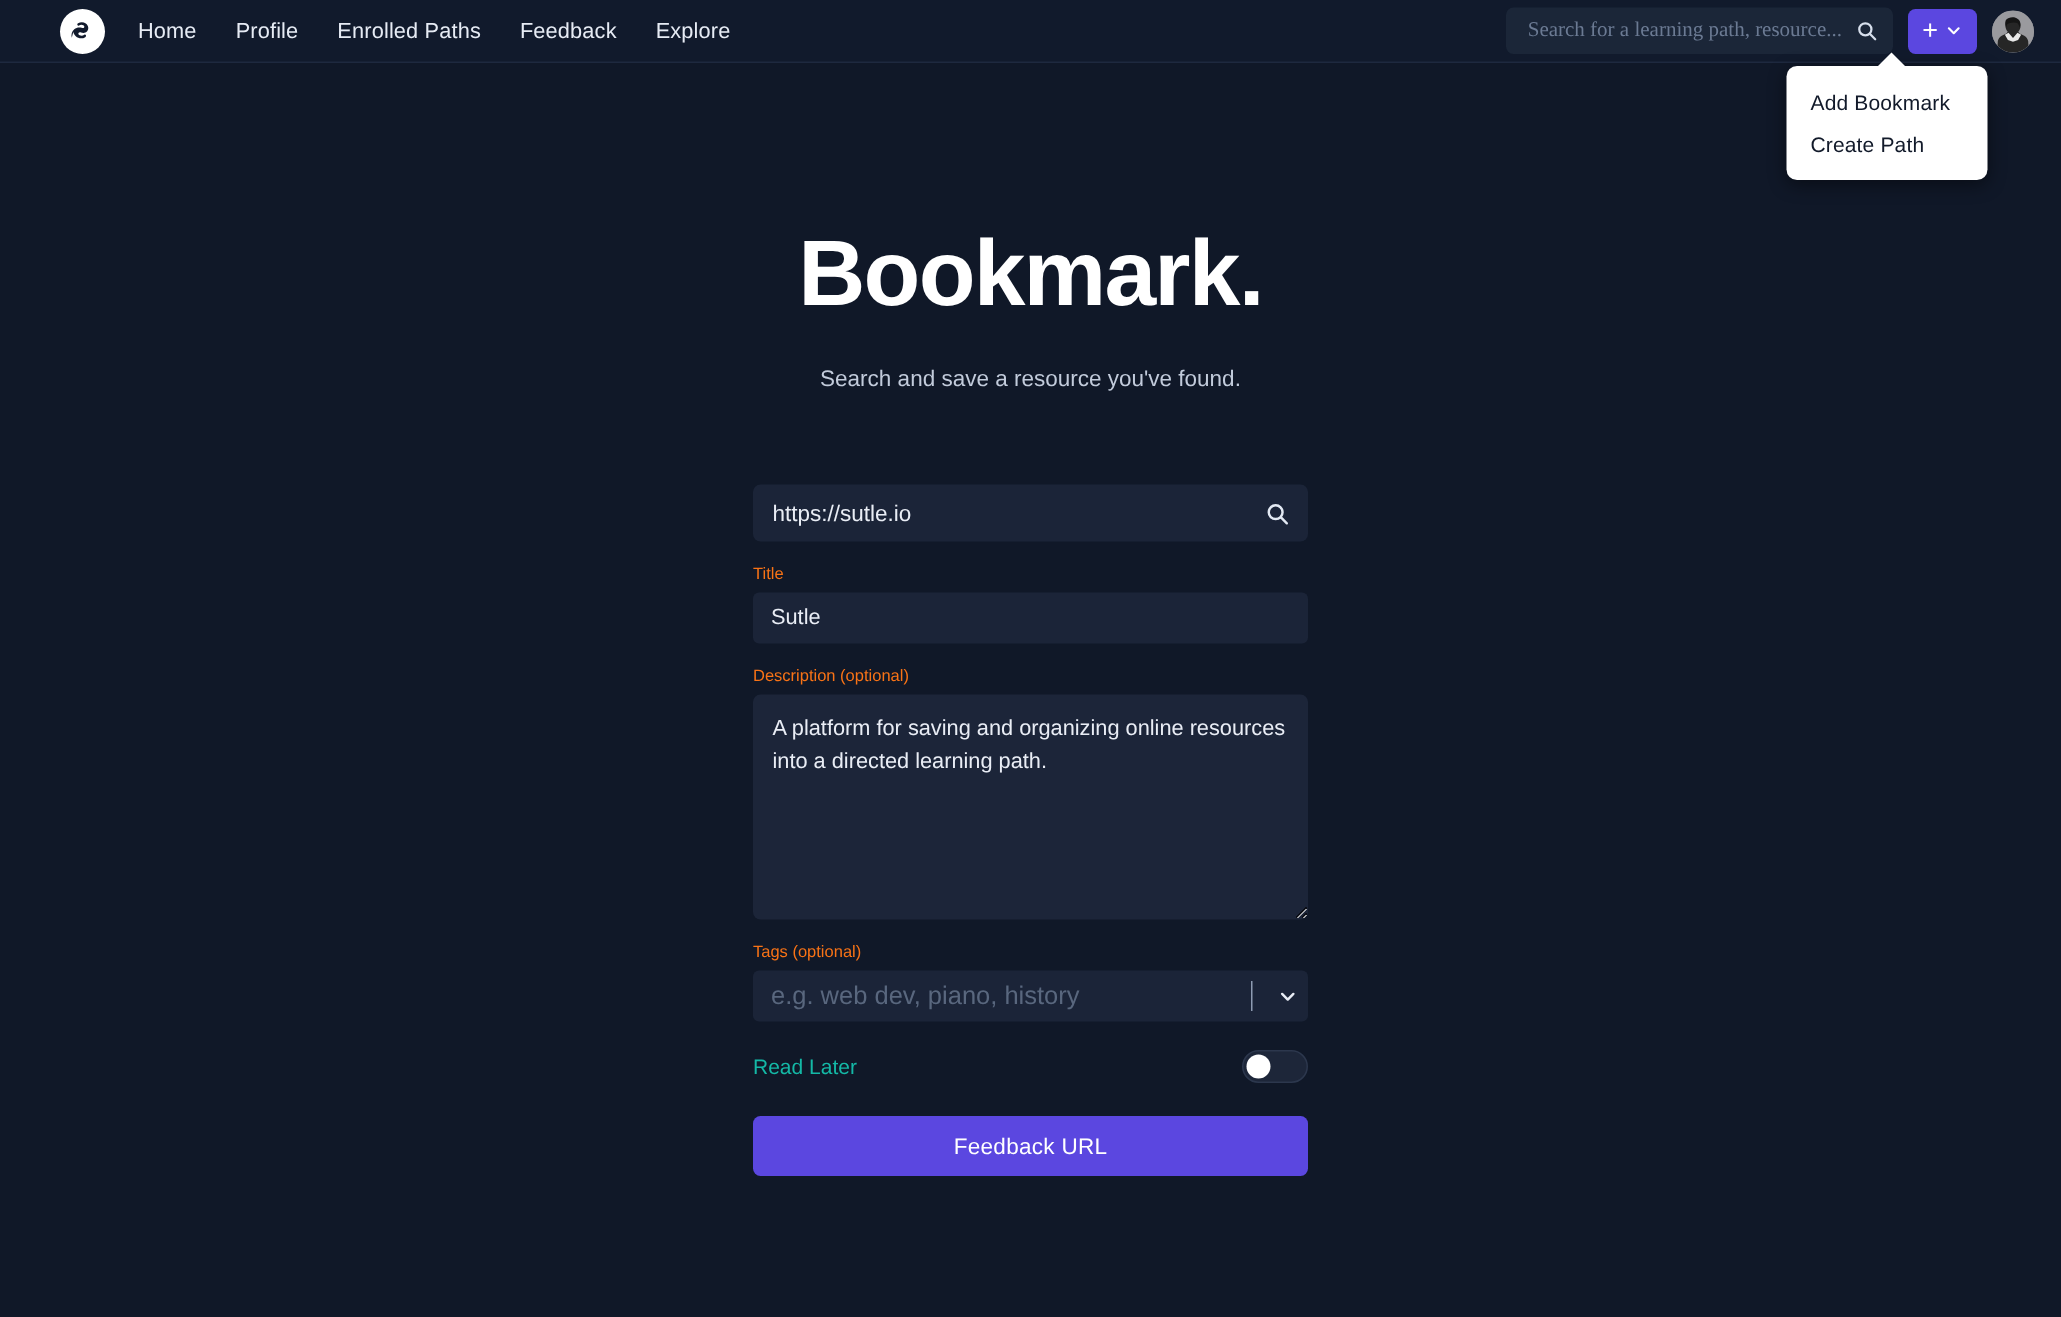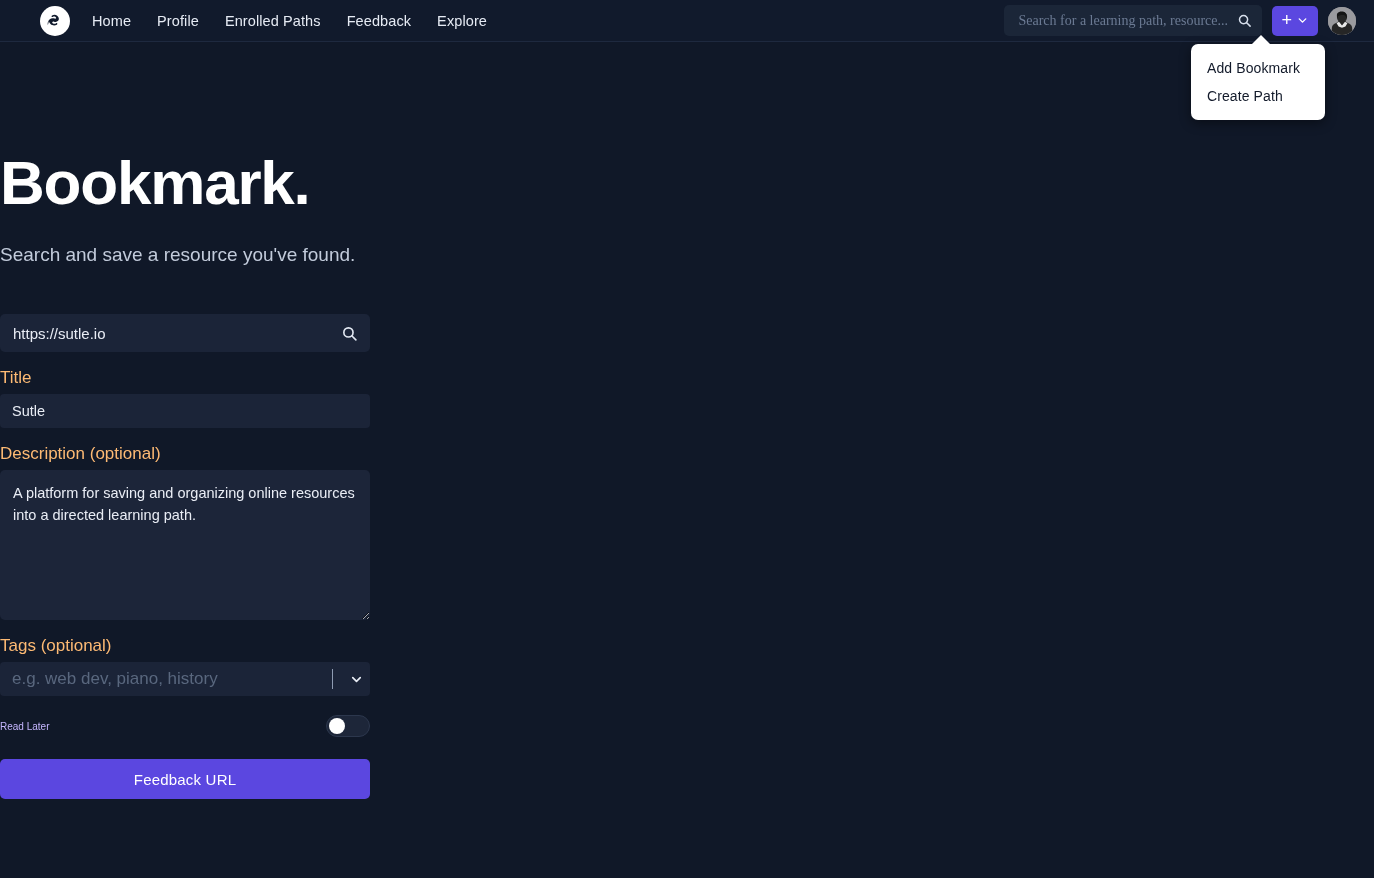--- a/index.html
+++ b/index.html
@@ -148,33 +148,33 @@
     cursor: pointer;
     white-space: nowrap;
     letter-spacing: .1px;
   }
 
   
   .main {
     padding-top: 110px;
     display: flex;
     flex-direction: column;
-    align-items: flex-start;
+    align-items: center;
   }
   .page-title {
     font-size: 62px;
     font-weight: bold;
     color: #ffffff;
     letter-spacing: -1.2px;
     margin: 0;
     line-height: 1;
   }
   .page-subtitle {
-    margin: 30px 0 4px 0;
-    font-size: 19px;
+    margin: 30px 0 18px 0;
+    font-size: 15px;
     color: #c2cbdb;
     font-weight: 400;
   }
 
   .form {
     width: 370px;
     margin-top: 44px;
   }
   .url-row {
     height: 38px;
@@ -200,22 +200,22 @@
     background: transparent;
     border: 0;
     padding: 0;
     display: flex;
     align-items: center;
     cursor: pointer;
     color: #e3e9f3;
   }
   .field-label {
     display: block;
-    font-size: 17px;
-    color: #fdba74;
+    font-size: 11px;
+    color: #f97316;
     margin: 16px 0 6px 0;
   }
   .text-input {
     width: 100%;
     height: 34px;
     background: #1b2438;
     border: 0;
     border-radius: 4px;
     outline: 0;
     color: #e9edf5;
@@ -279,22 +279,22 @@
     color: #e9edf5;
     height: 100%;
   }
   .toggle-row {
     display: flex;
     align-items: center;
     justify-content: space-between;
     margin-top: 19px;
   }
   .toggle-label {
-    font-size: 10px;
-    color: #c4b5fd;
+    font-size: 14px;
+    color: #14b8a6;
   }
   .toggle {
     width: 44px;
     height: 22px;
     border-radius: 11px;
     background: #1d2639;
     border: 1px solid #2c374d;
     position: relative;
     cursor: pointer;
     box-sizing: border-box;

